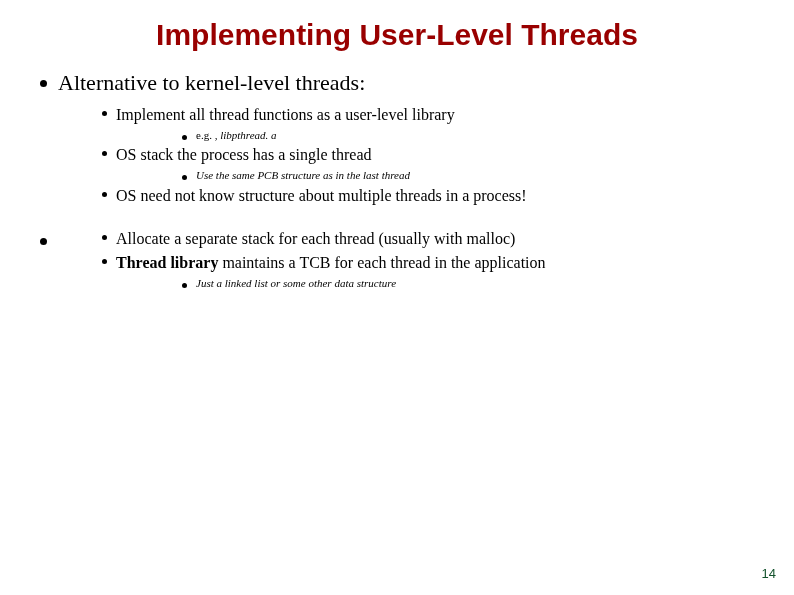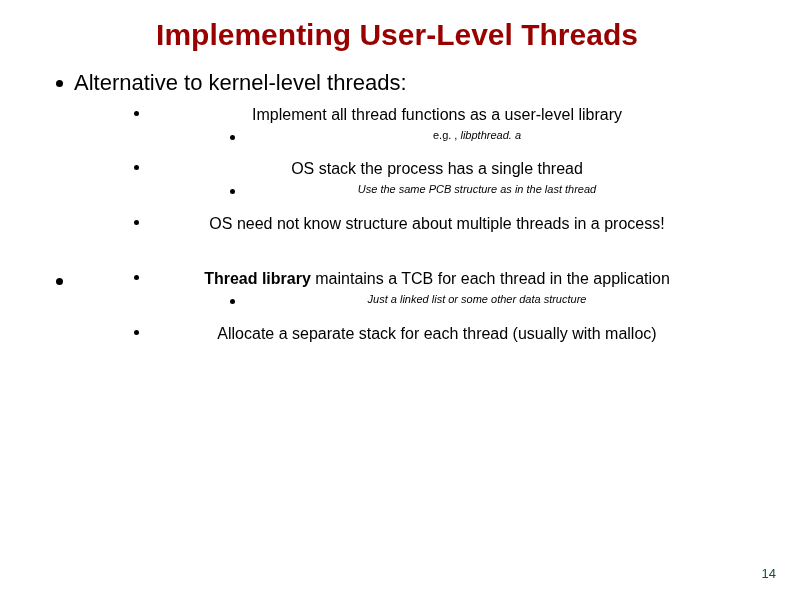--- a/index.html
+++ b/index.html
@@ -22,21 +22,22 @@
   .title {
     color: #990000;
     font-size: 30px;
     font-weight: bold;
     text-align: center;
     margin: 0 0 18px 0;
   }
   ul {
     list-style: none;
     padding: 0;
-    margin: 16px;
+    margin: 0;
+    font-family: Liberation Serif, serif;
   }
   .lvl1 > li {
     position: relative;
     padding-left: 22px;
     font-size: 22px;
     margin-bottom: 4px;
   }
   .lvl1 > li::before {
     content: "";
     position: absolute;
@@ -49,21 +50,20 @@
   }
   .lvl2 {
     margin-top: 8px;
   }
   .lvl2 > li {
     position: relative;
     padding-left: 58px;
     font-size: 16px;
     line-height: 1.35;
     margin-bottom: 2px;
-    text-align: center;
   }
   .lvl2 > li::before {
     content: "";
     position: absolute;
     left: 44px;
     top: 7px;
     width: 5px;
     height: 5px;
     background: #000;
     border-radius: 50%;
@@ -136,30 +136,30 @@
     </li>
 
     <li data-name="section-spacer" style="padding:0;margin:0;list-style:none;height:10px;">
       
     </li>
 
     <li data-name="section-2">
       <ul class="lvl2" data-name="section-2-items">
 
         <li data-name="bullet-item">
+          <span data-name="bullet-text">Allocate a separate stack for each thread (usually with malloc)</span>
+        </li>
+
+        <li data-name="bullet-item">
           <span class="bold" data-name="bullet-bold">Thread library</span><span data-name="bullet-text"> maintains a TCB for each thread in the application</span>
           <ul class="lvl3" data-name="sub-list">
             <li data-name="sub-bullet">
               <span class="italic" data-name="sub-em">Just a linked list or some other data structure</span>
             </li>
           </ul>
-        </li>
-
-        <li data-name="bullet-item">
-          <span data-name="bullet-text">Allocate a separate stack for each thread (usually with malloc)</span>
         </li>
 
       </ul>
     </li>
 
   </ul>
 
   <div class="pagenum" data-name="page-number">14</div>
 </div>
 

